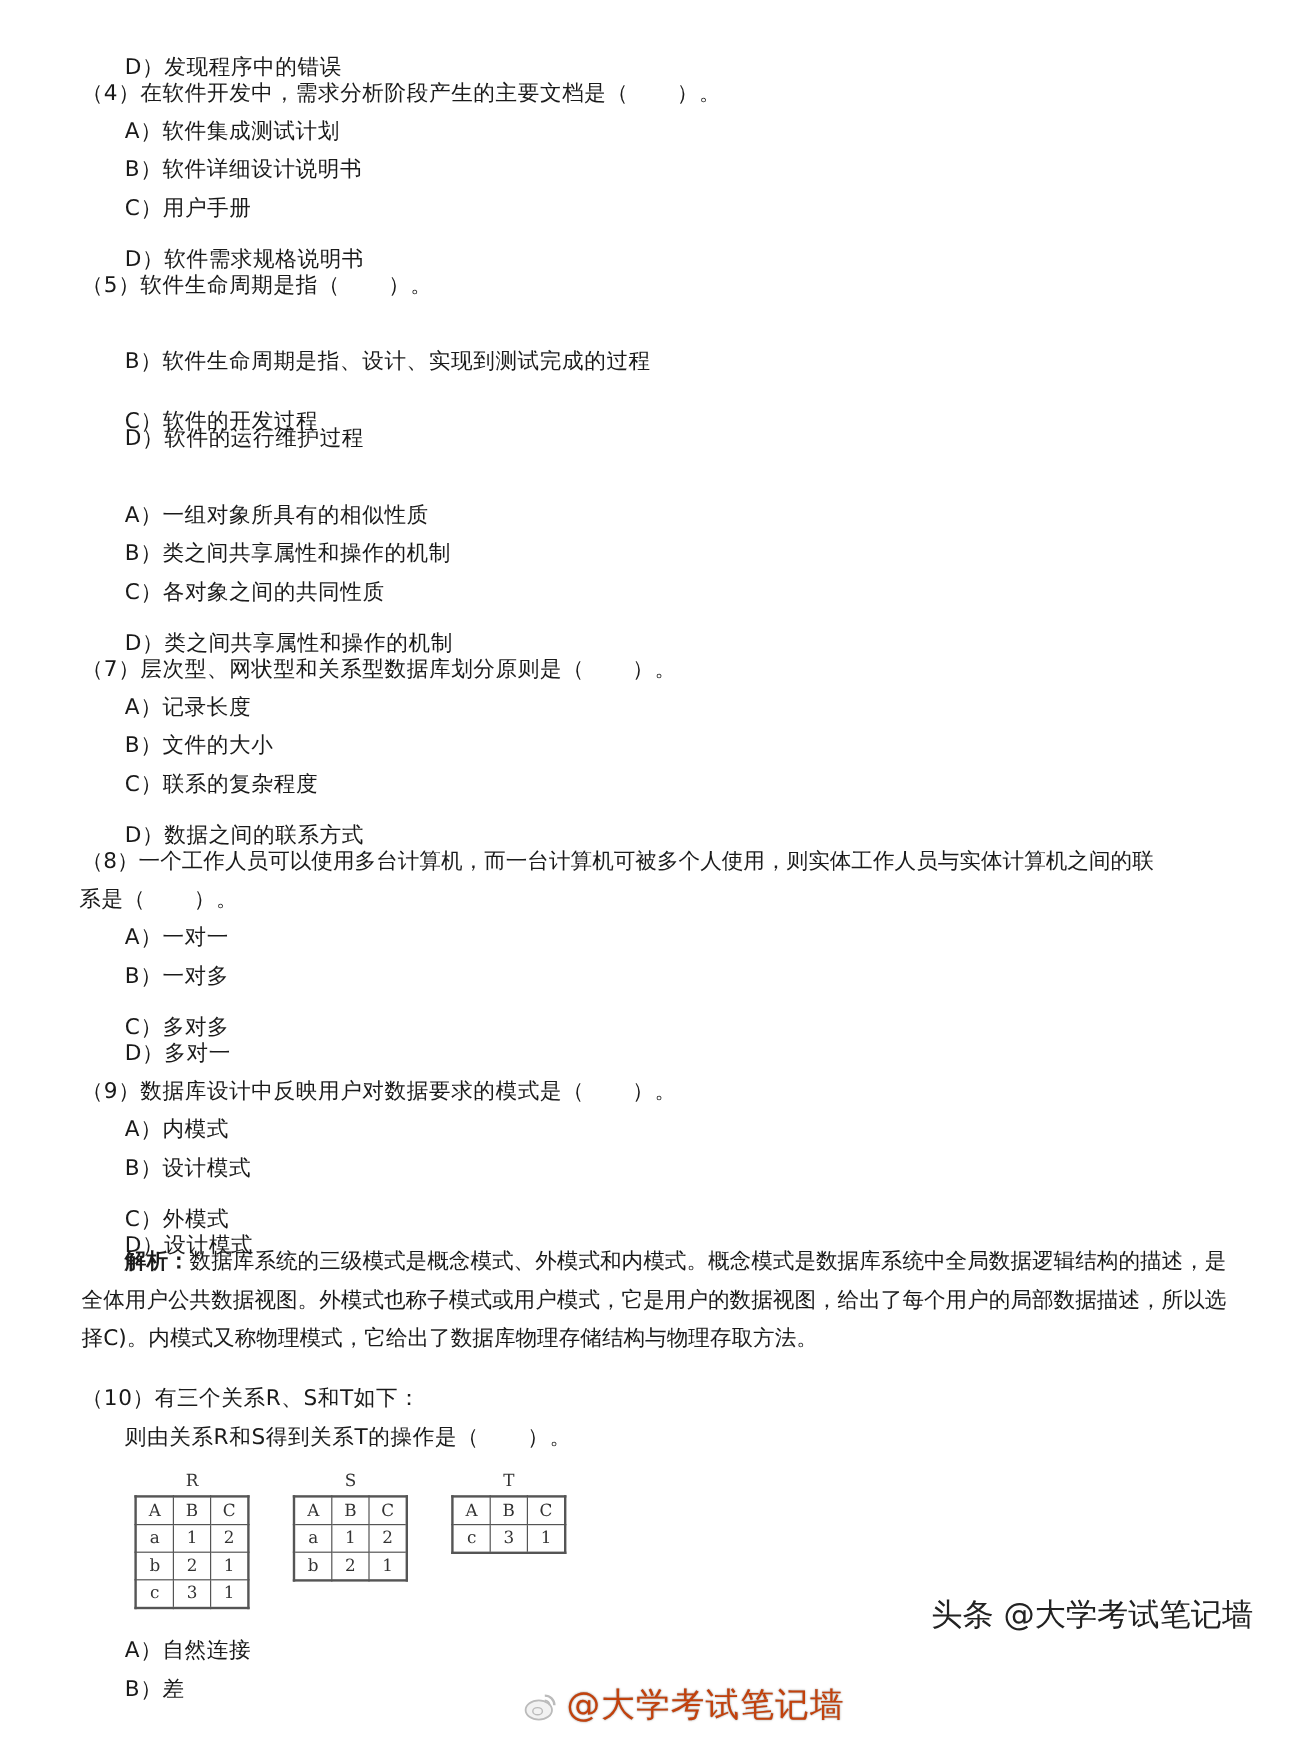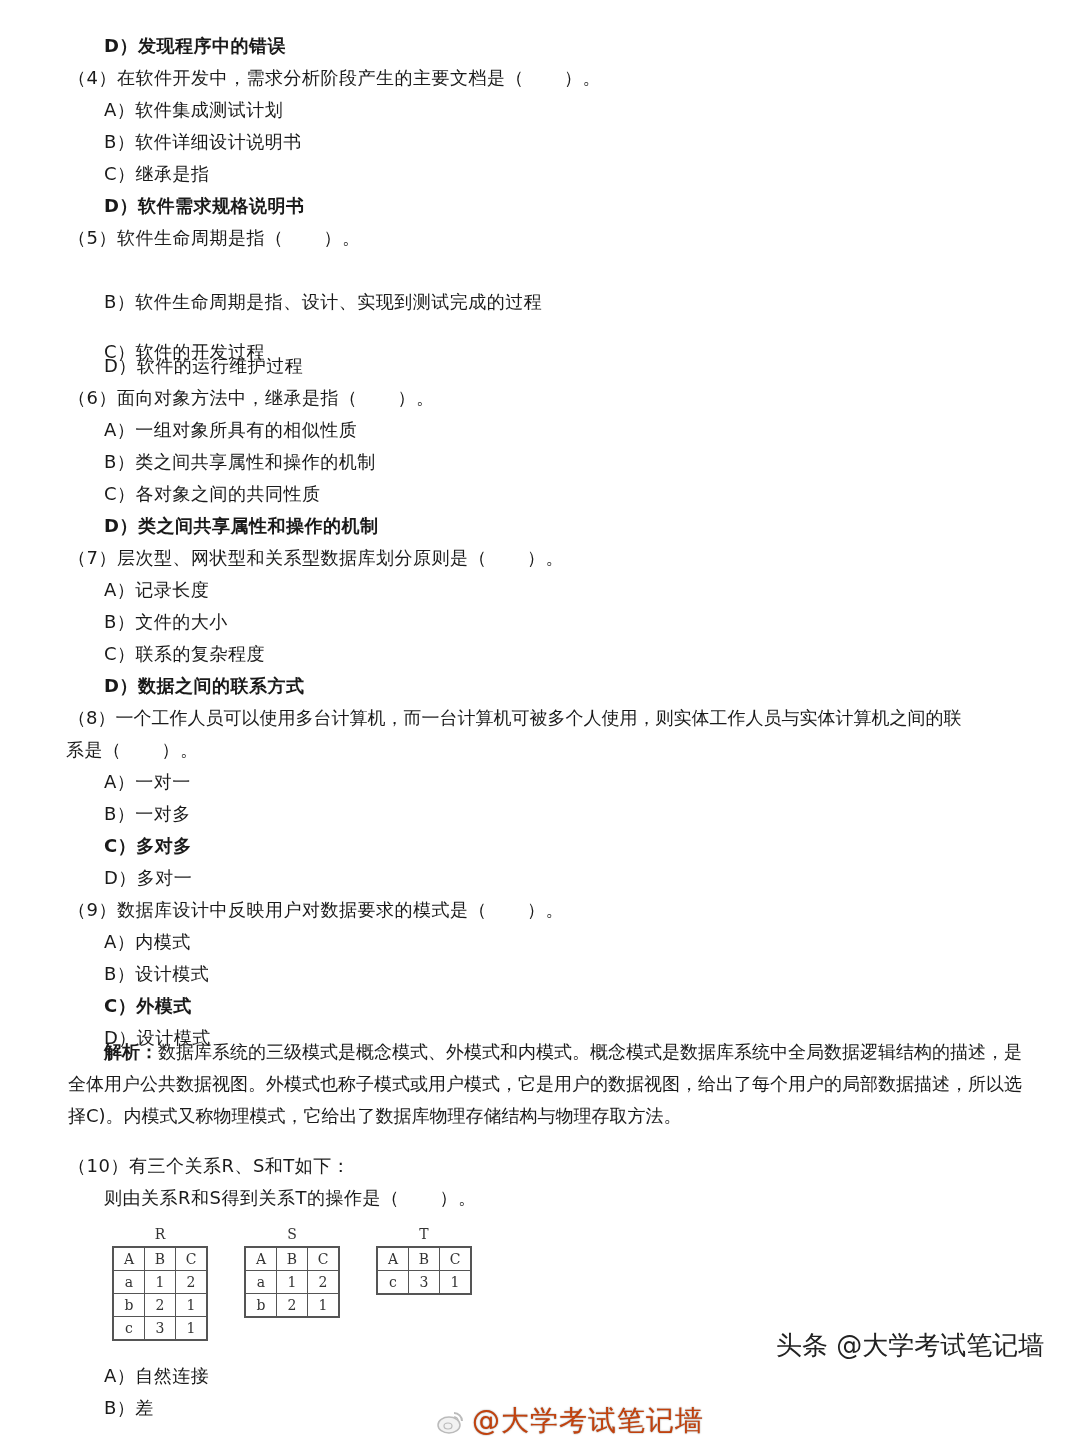--- a/index.html
+++ b/index.html
@@ -8,21 +8,21 @@
     font-family: "DejaVu Sans", "Liberation Sans", sans-serif;
     color: #1a1a1a;
   }
   .page { position: absolute; left: 0; top: 0; width: 1080px; height: 1449px; }
   .line {
     position: absolute; font-size: 18px; line-height: 24px; white-space: nowrap;
     letter-spacing: 0.5px;
   }
   .q { left: 68px; }
   .opt { left: 104px; }
-  .bold { font-weight: bold; }
+  .bold { font-weight: normal; margin-top: 11px; }
   .blank { display: inline-block; width: 40px; }
   .para { left: 68px; width: 960px; font-size: 18px; line-height: 32px; position: absolute; white-space: normal; letter-spacing: 0.3px; text-indent: 36px; }
   .para .lbl { font-weight: bold; }
 
   .rel-block { position: absolute; top: 1226px; }
   .rel-title { font-family: "DejaVu Serif", "Liberation Serif", serif; font-size: 14px; text-align: center; color: #333; margin-bottom: 4px; }
   table.rel { border-collapse: collapse; border: 2px solid #555; }
   table.rel td {
     border: 1.5px solid #555; width: 30px; height: 22px; text-align: center;
     font-family: "DejaVu Serif", "Liberation Serif", serif; font-size: 14px; color: #333; padding: 0;
@@ -41,29 +41,28 @@
 </head>
 <body>
 
 <div class="page">
 
   <div class="line opt bold" style="top:34px">D）发现程序中的错误</div>
 
   <div class="line q" style="top:66px"><span>（4）在软件开发中，需求分析阶段产生的主要文档是（</span><span class="blank"></span><span>）。</span></div>
   <div class="line opt" style="top:98px">A）软件集成测试计划</div>
   <div class="line opt" style="top:130px">B）软件详细设计说明书</div>
-  <div class="line opt" style="top:162px">C）继承是指</div>
+  <div class="line opt" style="top:162px">C）用户手册</div>
   <div class="line opt bold" style="top:194px">D）软件需求规格说明书</div>
 
   <div class="line q" style="top:226px"><span>（5）软件生命周期是指（</span><span class="blank"></span><span>）。</span></div>
   <div class="line opt" style="top:290px">B）软件生命周期是指、设计、实现到测试完成的过程</div>
   <div class="line opt" style="top:340px">C）软件的开发过程</div>
   <div class="line opt" style="top:354px">D）软件的运行维护过程</div>
 
-  <div class="line q" style="top:386px"><span>（6）面向对象方法中，继承是指（</span><span class="blank"></span><span>）。</span></div>
   <div class="line opt" style="top:418px">A）一组对象所具有的相似性质</div>
   <div class="line opt" style="top:450px">B）类之间共享属性和操作的机制</div>
   <div class="line opt" style="top:482px">C）各对象之间的共同性质</div>
   <div class="line opt bold" style="top:514px">D）类之间共享属性和操作的机制</div>
 
   <div class="line q" style="top:546px"><span>（7）层次型、网状型和关系型数据库划分原则是（</span><span class="blank"></span><span>）。</span></div>
   <div class="line opt" style="top:578px">A）记录长度</div>
   <div class="line opt" style="top:610px">B）文件的大小</div>
   <div class="line opt" style="top:642px">C）联系的复杂程度</div>
   <div class="line opt bold" style="top:674px">D）数据之间的联系方式</div>

